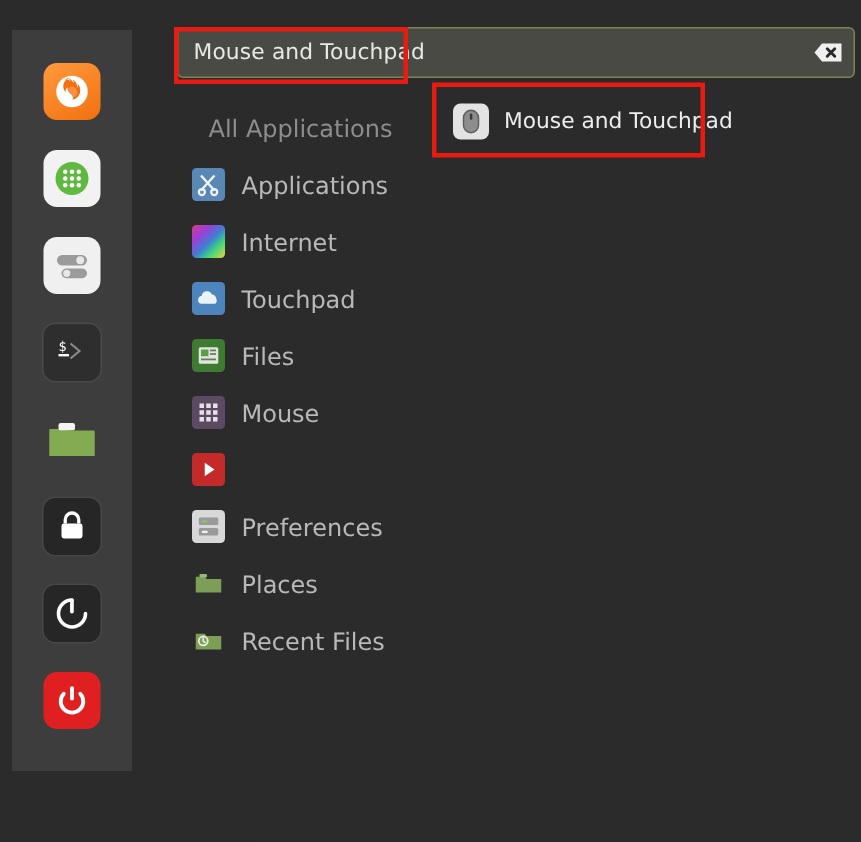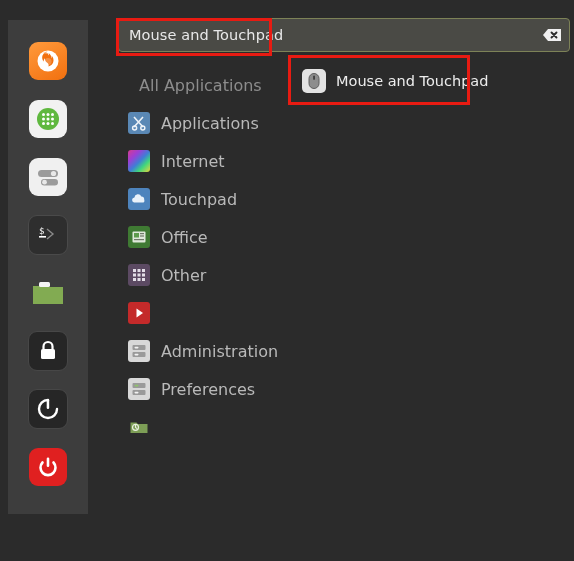--- a/index.html
+++ b/index.html
@@ -293,83 +293,82 @@
   <div class="cat-row">
     <span class="cicon" style="background:#3f7a33;">
       <svg width="18" height="18" viewBox="0 0 18 18">
         <rect x="2.5" y="3.5" width="13" height="11" rx="1" fill="#dfe9da"></rect>
         <rect x="4" y="5" width="5" height="4.5" fill="#5d9b4c"></rect>
         <rect x="10" y="5" width="4" height="1.2" fill="#6f7a68"></rect>
         <rect x="10" y="7.4" width="4" height="1.2" fill="#6f7a68"></rect>
         <rect x="4" y="11" width="10" height="1.2" fill="#6f7a68"></rect>
       </svg>
     </span>
-    <span class="clabel">Office</span>
+    <span class="clabel">Files</span>
   </div>
 
   <div class="cat-row">
     <span class="cicon" style="background:#5c4a63;">
       <svg width="18" height="18" viewBox="0 0 18 18">
         <g fill="#e4dfe8">
           <rect x="3" y="3" width="3" height="3"></rect>
             <rect x="7.5" y="3" width="3" height="3"></rect>
             <rect x="12" y="3" width="3" height="3"></rect>
           <rect x="3" y="7.5" width="3" height="3"></rect>
             <rect x="7.5" y="7.5" width="3" height="3"></rect>
             <rect x="12" y="7.5" width="3" height="3"></rect>
           <rect x="3" y="12" width="3" height="3"></rect>
             <rect x="7.5" y="12" width="3" height="3"></rect>
             <rect x="12" y="12" width="3" height="3"></rect>
         </g>
       </svg>
     </span>
-    <span class="clabel">Other</span>
+    <span class="clabel">Mouse</span>
   </div>
 
   <div class="cat-row">
     <span class="cicon" style="background:#c42a2a;">
       <svg width="18" height="18" viewBox="0 0 18 18">
         <path d="M6.5 4.5 L13 9 L6.5 13.5 Z" fill="#ffffff"></path>
       </svg>
     </span>
   </div>
 
-  <div class="cat-row">
-    <span class="cicon" style="background:#d8d8d8;">
-      <svg width="18" height="18" viewBox="0 0 18 18">
-        <rect x="2.5" y="3" width="13" height="5" rx="1" fill="#9a9a9a"></rect>
-        <rect x="2.5" y="10" width="13" height="5" rx="1" fill="#9a9a9a"></rect>
-        <rect x="4.5" y="4.8" width="4" height="1.6" rx=".8" fill="#f2f2f2"></rect>
-        <rect x="4.5" y="11.8" width="4" height="1.6" rx=".8" fill="#f2f2f2"></rect>
-      </svg>
-    </span>
-    <span class="clabel">Administration</span>
-  </div>
 
   <div class="cat-row">
     <span class="cicon" style="background:#d8d8d8;">
       <svg width="18" height="18" viewBox="0 0 18 18">
         <rect x="2.5" y="3" width="13" height="5" rx="1" fill="#9a9a9a"></rect>
         <rect x="2.5" y="10" width="13" height="5" rx="1" fill="#9a9a9a"></rect>
         <rect x="4.5" y="4.8" width="4" height="1.6" rx=".8" fill="#8fc36b"></rect>
         <rect x="4.5" y="11.8" width="4" height="1.6" rx=".8" fill="#f2f2f2"></rect>
       </svg>
     </span>
     <span class="clabel">Preferences</span>
   </div>
 
+  <div class="cat-row">
+    <span class="cicon" style="background:transparent;">
+      <svg width="20" height="18" viewBox="0 0 20 18">
+        <path d="M1.5 4.5h6l1.3 1.5h9.7V15h-17z" fill="#7d9e56"></path>
+        <rect x="4" y="2.6" width="5" height="2.4" rx=".8" fill="#9ab87a"></rect>
+      </svg>
+    </span>
+    <span class="clabel">Places</span>
+  </div>
 
   <div class="cat-row">
     <span class="cicon" style="background:transparent;">
       <svg width="20" height="18" viewBox="0 0 20 18">
         <path d="M1.5 4.5h6l1.3 1.5h9.7V15h-17z" fill="#7d9e56"></path>
         <circle cx="6.5" cy="9.3" r="3" fill="none" stroke="#e8efdf" stroke-width="1.2"></circle>
         <path d="M6.5 7.4v2l1.3 1" stroke="#e8efdf" stroke-width="1.1" fill="none" stroke-linecap="round"></path>
       </svg>
     </span>
+    <span class="clabel">Recent Files</span>
   </div>
 
 </div>
 
 <div id="results-list">
   <div class="result-row">
     <span class="ricon">
       <svg width="20" height="20" viewBox="0 0 20 20">
         <rect x="5" y="2.5" width="10" height="15" rx="5" fill="#8d8d8d" stroke="#5e5e5e" stroke-width="1"></rect>
         <rect x="9.2" y="4.6" width="1.7" height="4.2" rx=".85" fill="#3a3a3a"></rect>

